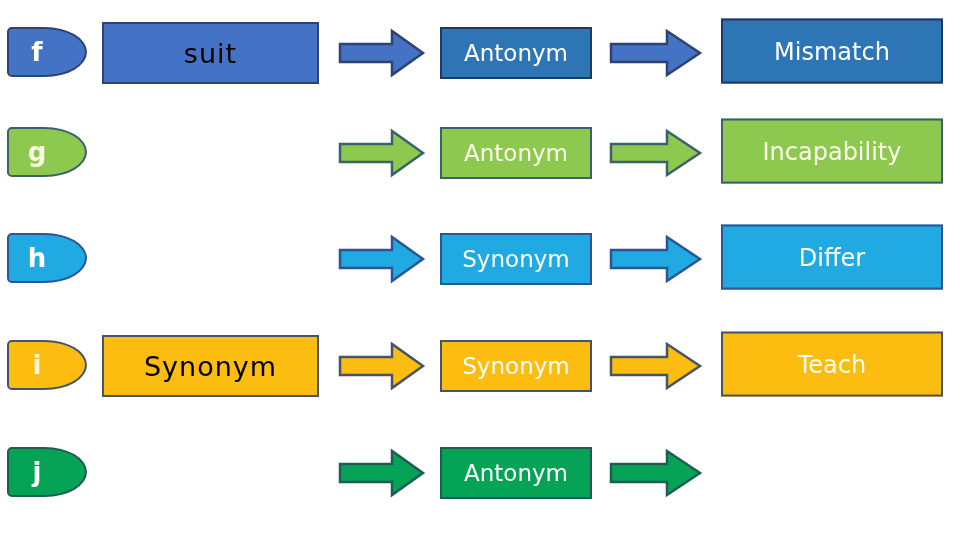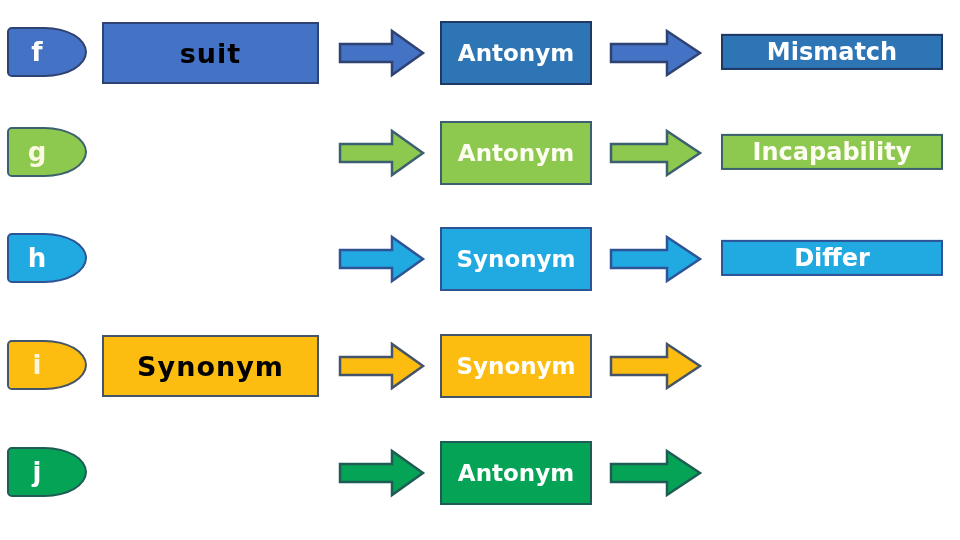--- a/index.html
+++ b/index.html
@@ -49,51 +49,51 @@
     font-size: 26px;
     line-height: 1;
   }
 
   .box {
     position: absolute;
     box-sizing: border-box;
     display: flex;
     align-items: center;
     justify-content: center;
-    font-weight: bold;
+    font-weight: normal;
     text-align: center;
   }
   .word-box {
     left: 102px;
     top: 0;
     width: 217px;
     height: 100%;
     background: var(--fill);
     border: 2.5px solid var(--border);
     color: var(--wordText);
     font-size: 27px;
     letter-spacing: 1px;
   }
   .mid-box {
     left: 440px;
     top: 50%;
     transform: translateY(-50%);
     width: 152px;
-    height: 64px;
+    height: 52px;
     background: var(--fill2);
     border: 2.5px solid var(--border2);
     color: var(--relText);
     font-size: 23px;
   }
   .ans-box {
     left: 721px;
     top: 50%;
     transform: translateY(-53%);
     width: 222px;
-    height: 36px;
+    height: 65px;
     background: var(--fill2);
     border: 2.5px solid var(--border2);
     color: var(--ansText);
     font-size: 24px;
   }
 
   .arrow {
     position: absolute;
     top: 50%;
     transform: translateY(-50%);
@@ -179,20 +179,23 @@
     </div>
     <svg class="arrow arrow-1" width="88" height="52" viewBox="0 0 88 52">
       <polygon points="2,17 54,17 54,4 85,26 54,48 54,35 2,35"></polygon>
     </svg>
     <div class="box mid-box">
       <span>Synonym</span>
     </div>
     <svg class="arrow arrow-2" width="94" height="52" viewBox="0 0 94 52">
       <polygon points="2,17 58,17 58,4 91,26 58,48 58,35 2,35"></polygon>
     </svg>
+    <div class="box ans-box">
+      <span>Teach</span>
+    </div>
   </div>
 
   <div class="row row-4" style="--fill: #04A355; --border: #1F5C56; --fill2: #04A355; --border2: #1F5C56; --pillText: #FFFFFF; --wordText: #000000; --relText: #FFFFFF; --ansText: #FCFCEF;">
     <div class="pill">
       <span class="letter">j</span>
     </div>
     <svg class="arrow arrow-1" width="88" height="52" viewBox="0 0 88 52">
       <polygon points="2,17 54,17 54,4 85,26 54,48 54,35 2,35"></polygon>
     </svg>
     <div class="box mid-box">

